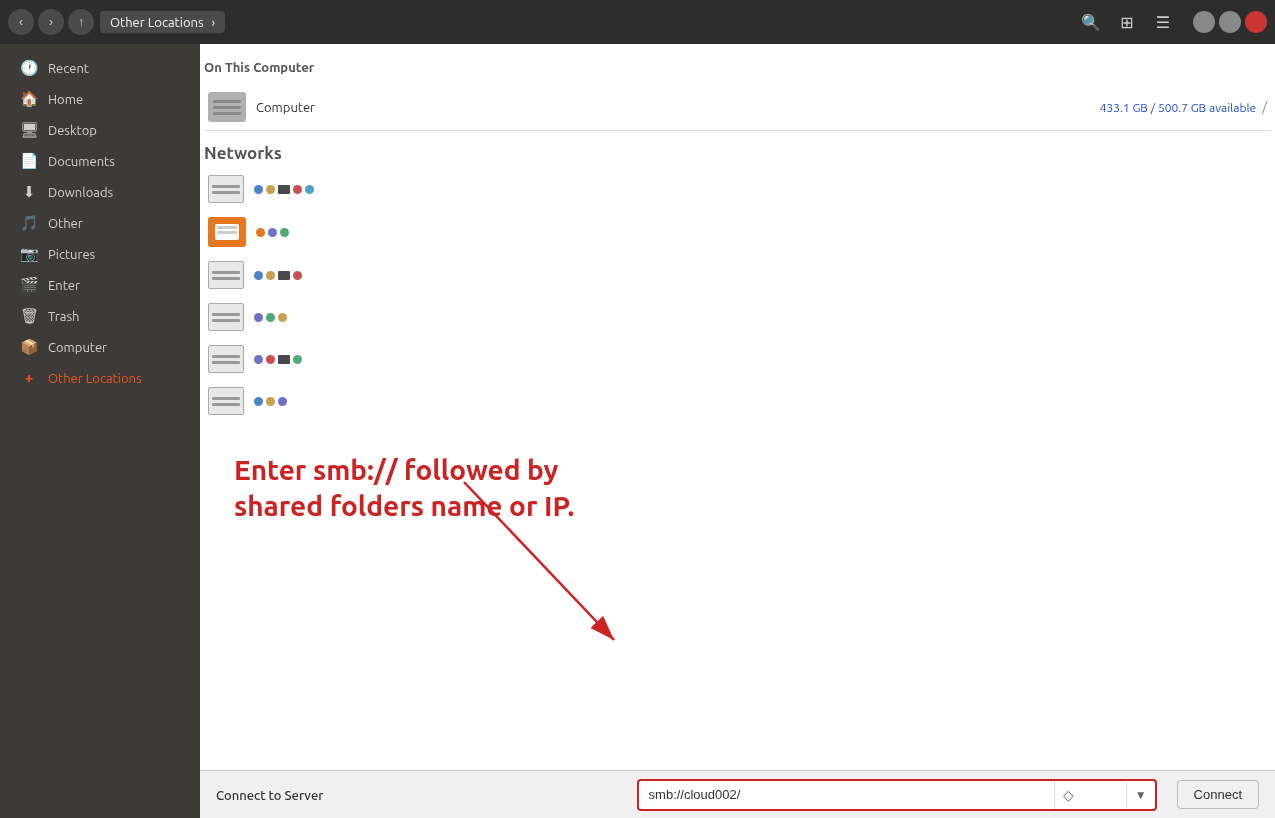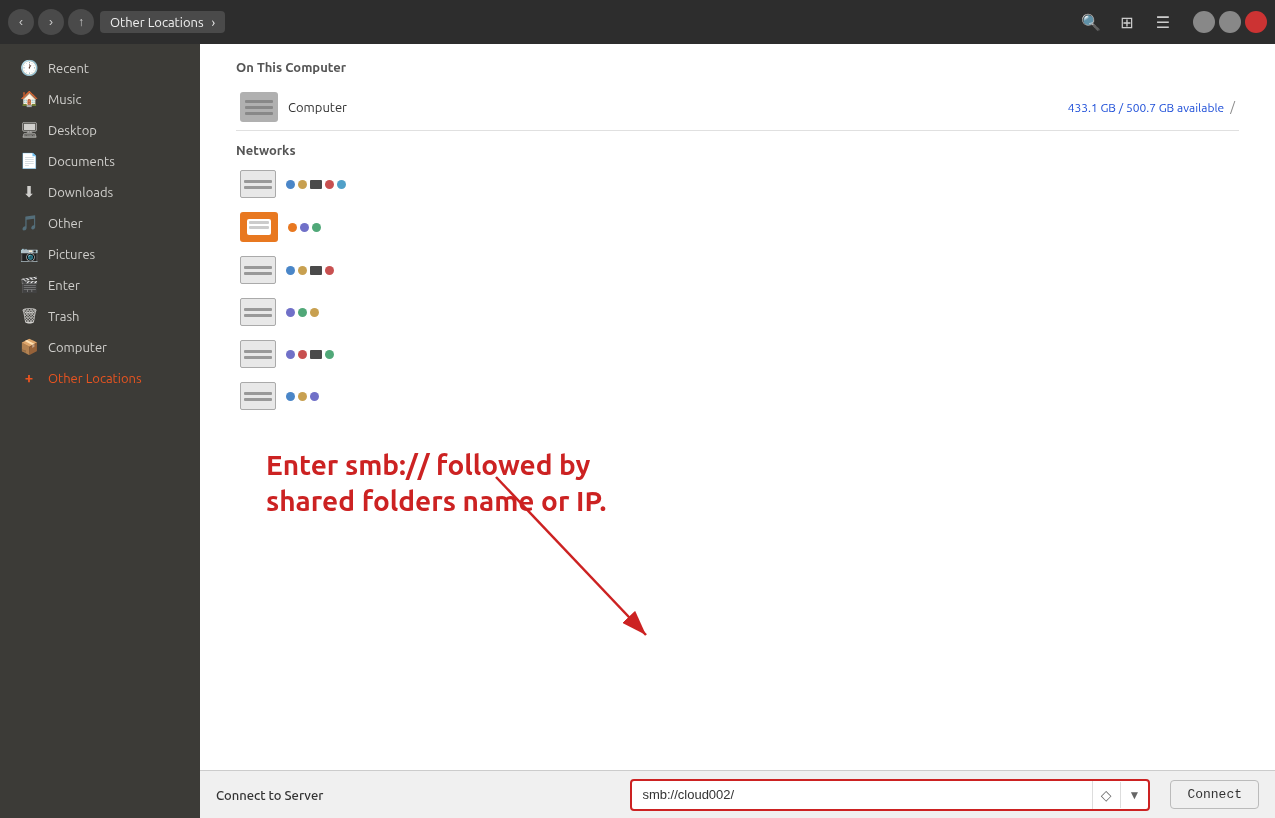--- a/index.html
+++ b/index.html
@@ -123,21 +123,21 @@
       flex: 1;
       background: #ffffff;
       color: #333;
       display: flex;
       flex-direction: column;
       overflow: hidden;
     }
     .content-scroll {
       flex: 1;
       overflow-y: auto;
-      padding: 16px 36px;
+      padding: 16px 4px;
     }
 
     .section-title {
       font-size: 13px;
       font-weight: 600;
       color: #555;
       margin-bottom: 10px;
     }
 
     
@@ -156,21 +156,21 @@
     .computer-label { font-size: 13px; color: #333; }
     .computer-space {
       margin-left: auto;
       font-size: 12px;
       color: #1d4ed8;
     }
     .computer-slash { color: #888; margin-left: 6px; font-size: 13px; }
 
     
     .networks-title {
-      font-size: 13px;
+      font-size: 17px;
       font-weight: 600;
       color: #555;
       margin: 8px 0 6px 0;
     }
     .network-item {
       display: flex;
       align-items: center;
       gap: 10px;
       padding: 7px 4px;
       cursor: pointer;
@@ -229,20 +229,21 @@
     }
     .connect-input-wrapper {
       margin-left: auto;
       display: flex;
       align-items: center;
       border: 2px solid #cc2222;
       border-radius: 4px;
       background: #fff;
       overflow: hidden;
       width: 520px;
+      gap: 44px;
     }
     .connect-input {
       flex: 1;
       border: none;
       outline: none;
       padding: 6px 10px;
       font-size: 13px;
       color: #333;
       background: transparent;
     }
@@ -266,21 +267,20 @@
     }
     .connect-btn {
       background: #f0f0f0;
       border: 1px solid #bbb;
       border-radius: 4px;
       padding: 6px 16px;
       font-size: 13px;
       cursor: pointer;
       color: #333;
       margin-left: 8px;
-      font-family: Liberation Mono, monospace;
     }
 
     
     .arrow-svg {
       overflow: visible;
     }
   </style>
 </head>
 <body>
 
@@ -308,21 +308,21 @@
 
 <div class="main-layout">
 
   <div class="sidebar">
     <div class="sidebar-item">
       <span class="sidebar-icon">🕐</span>
       <span class="sidebar-label">Recent</span>
     </div>
     <div class="sidebar-item">
       <span class="sidebar-icon">🏠</span>
-      <span class="sidebar-label">Music</span>
+      <span class="sidebar-label">Home</span>
     </div>
     <div class="sidebar-item">
       <span class="sidebar-icon">🖥</span>
       <span class="sidebar-label">Desktop</span>
     </div>
     <div class="sidebar-item">
       <span class="sidebar-icon">📄</span>
       <span class="sidebar-label">Documents</span>
     </div>
     <div class="sidebar-item">

